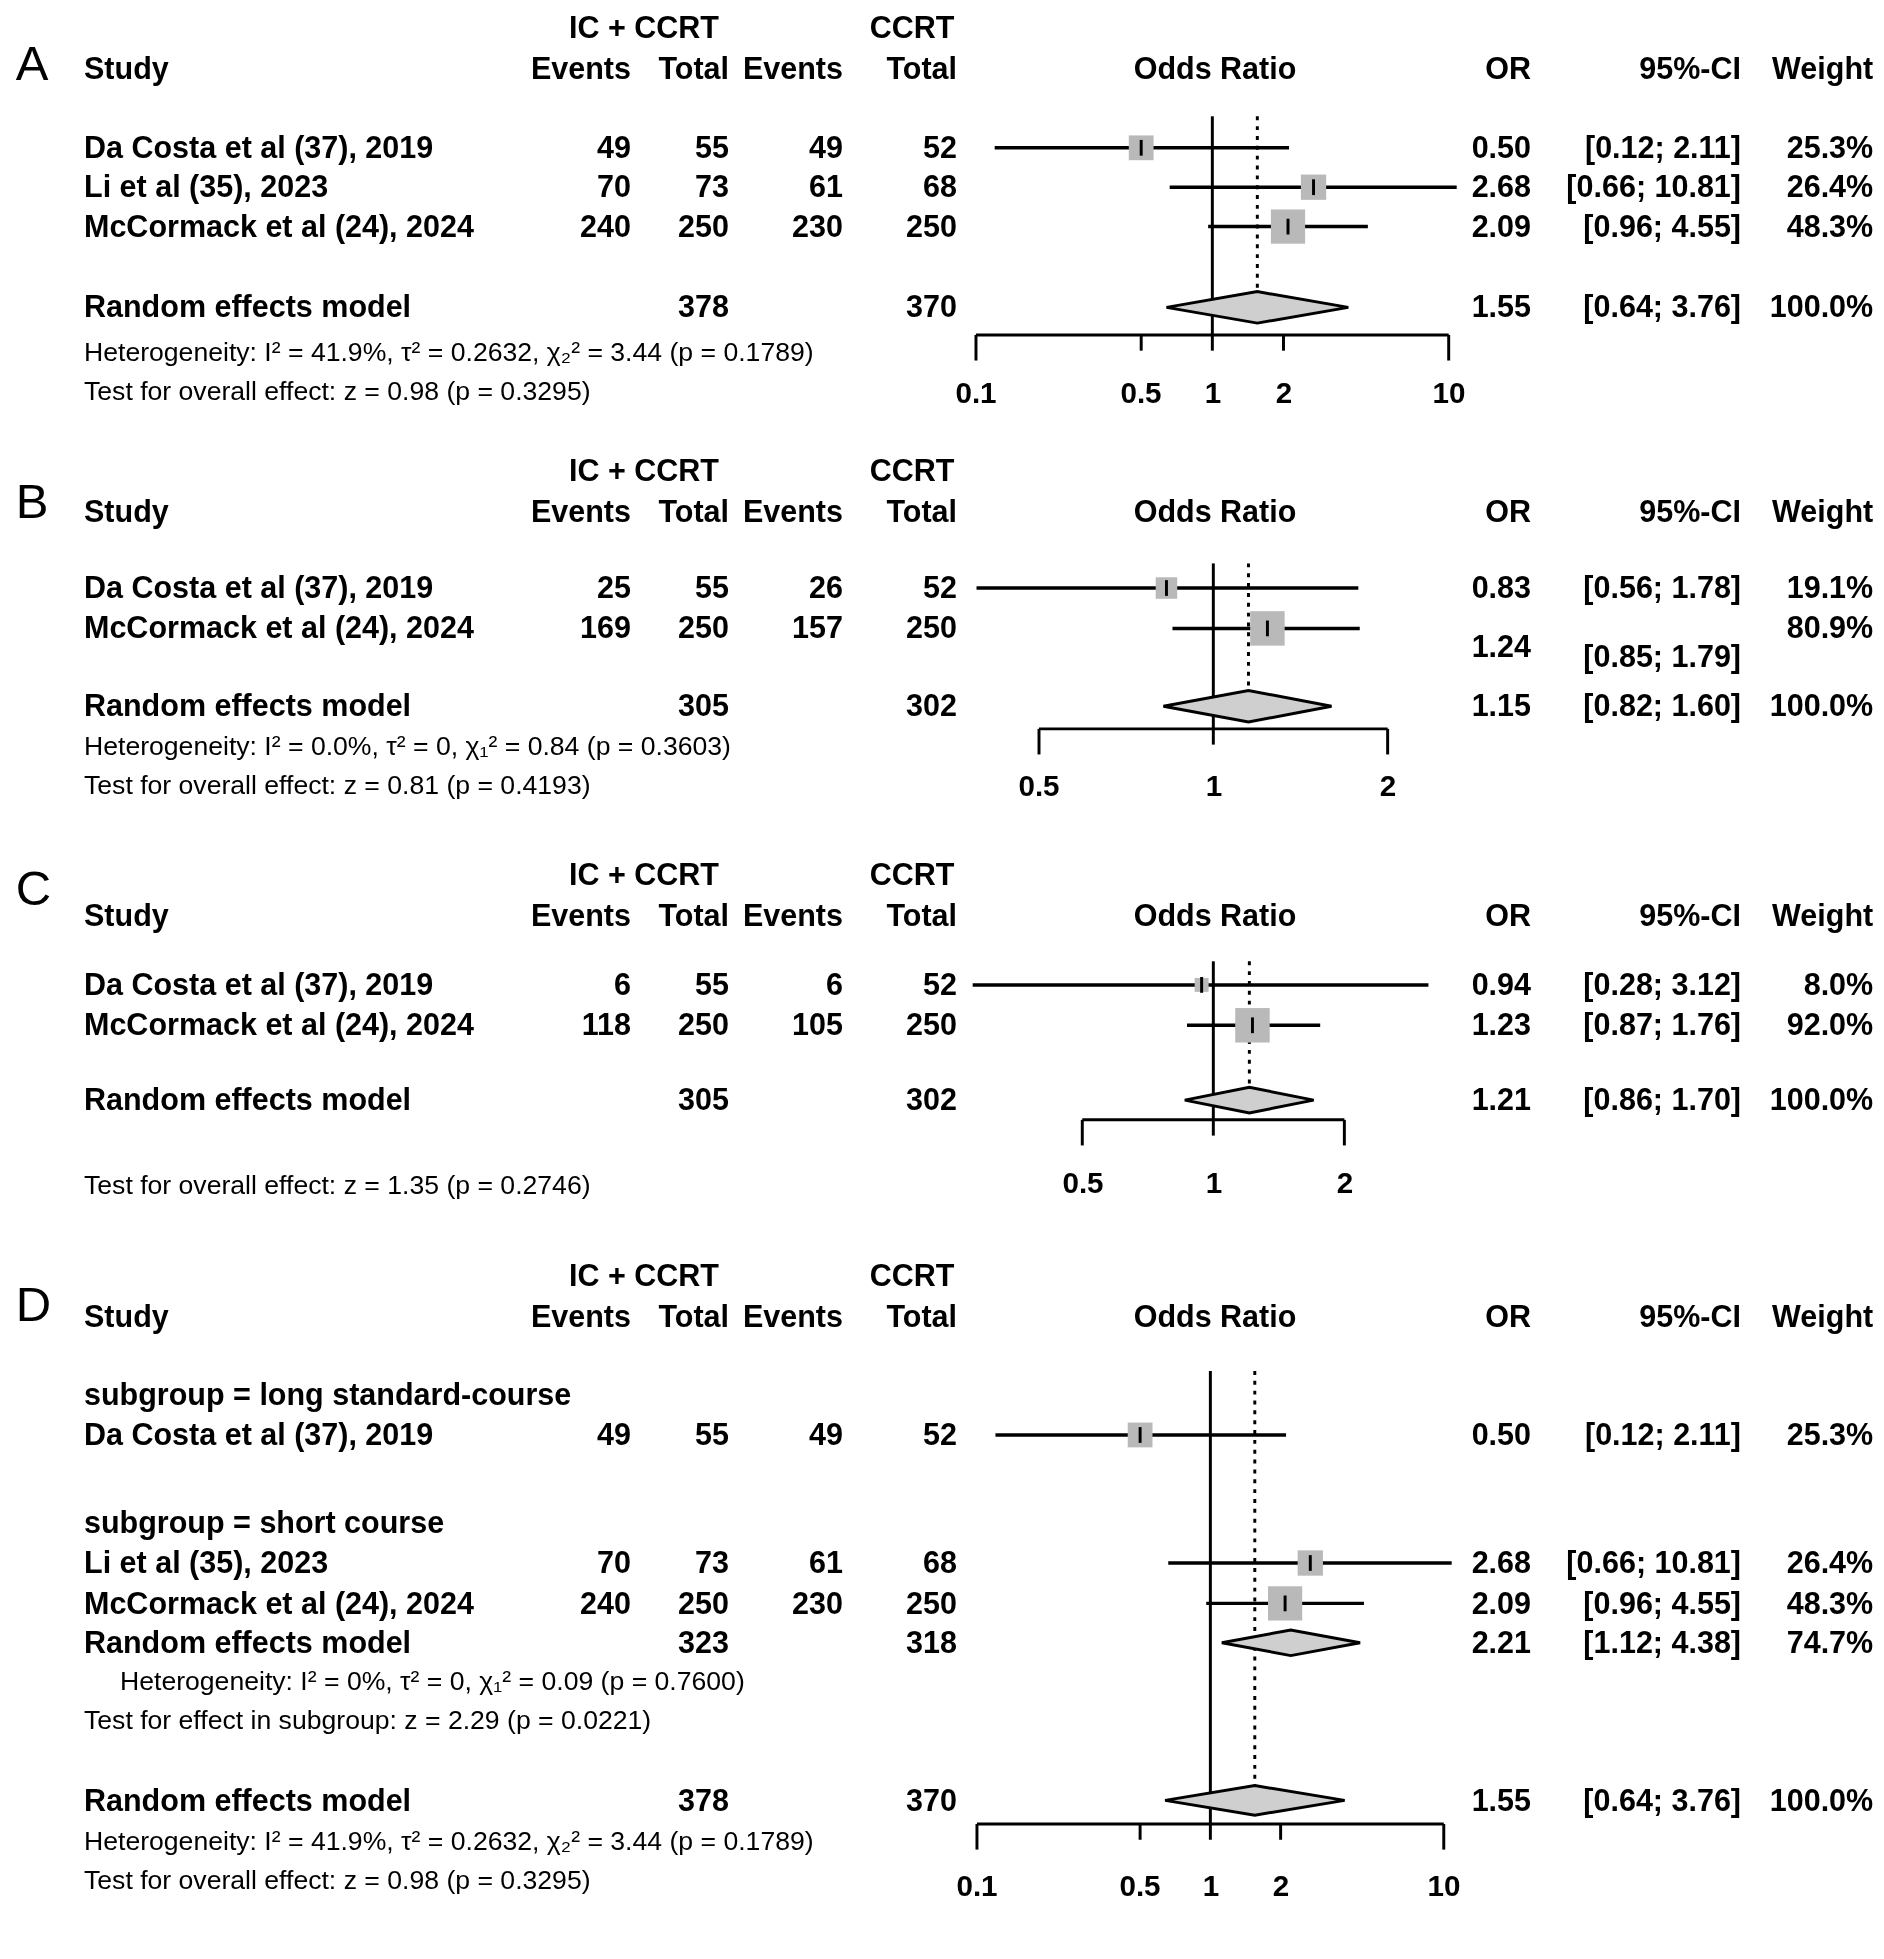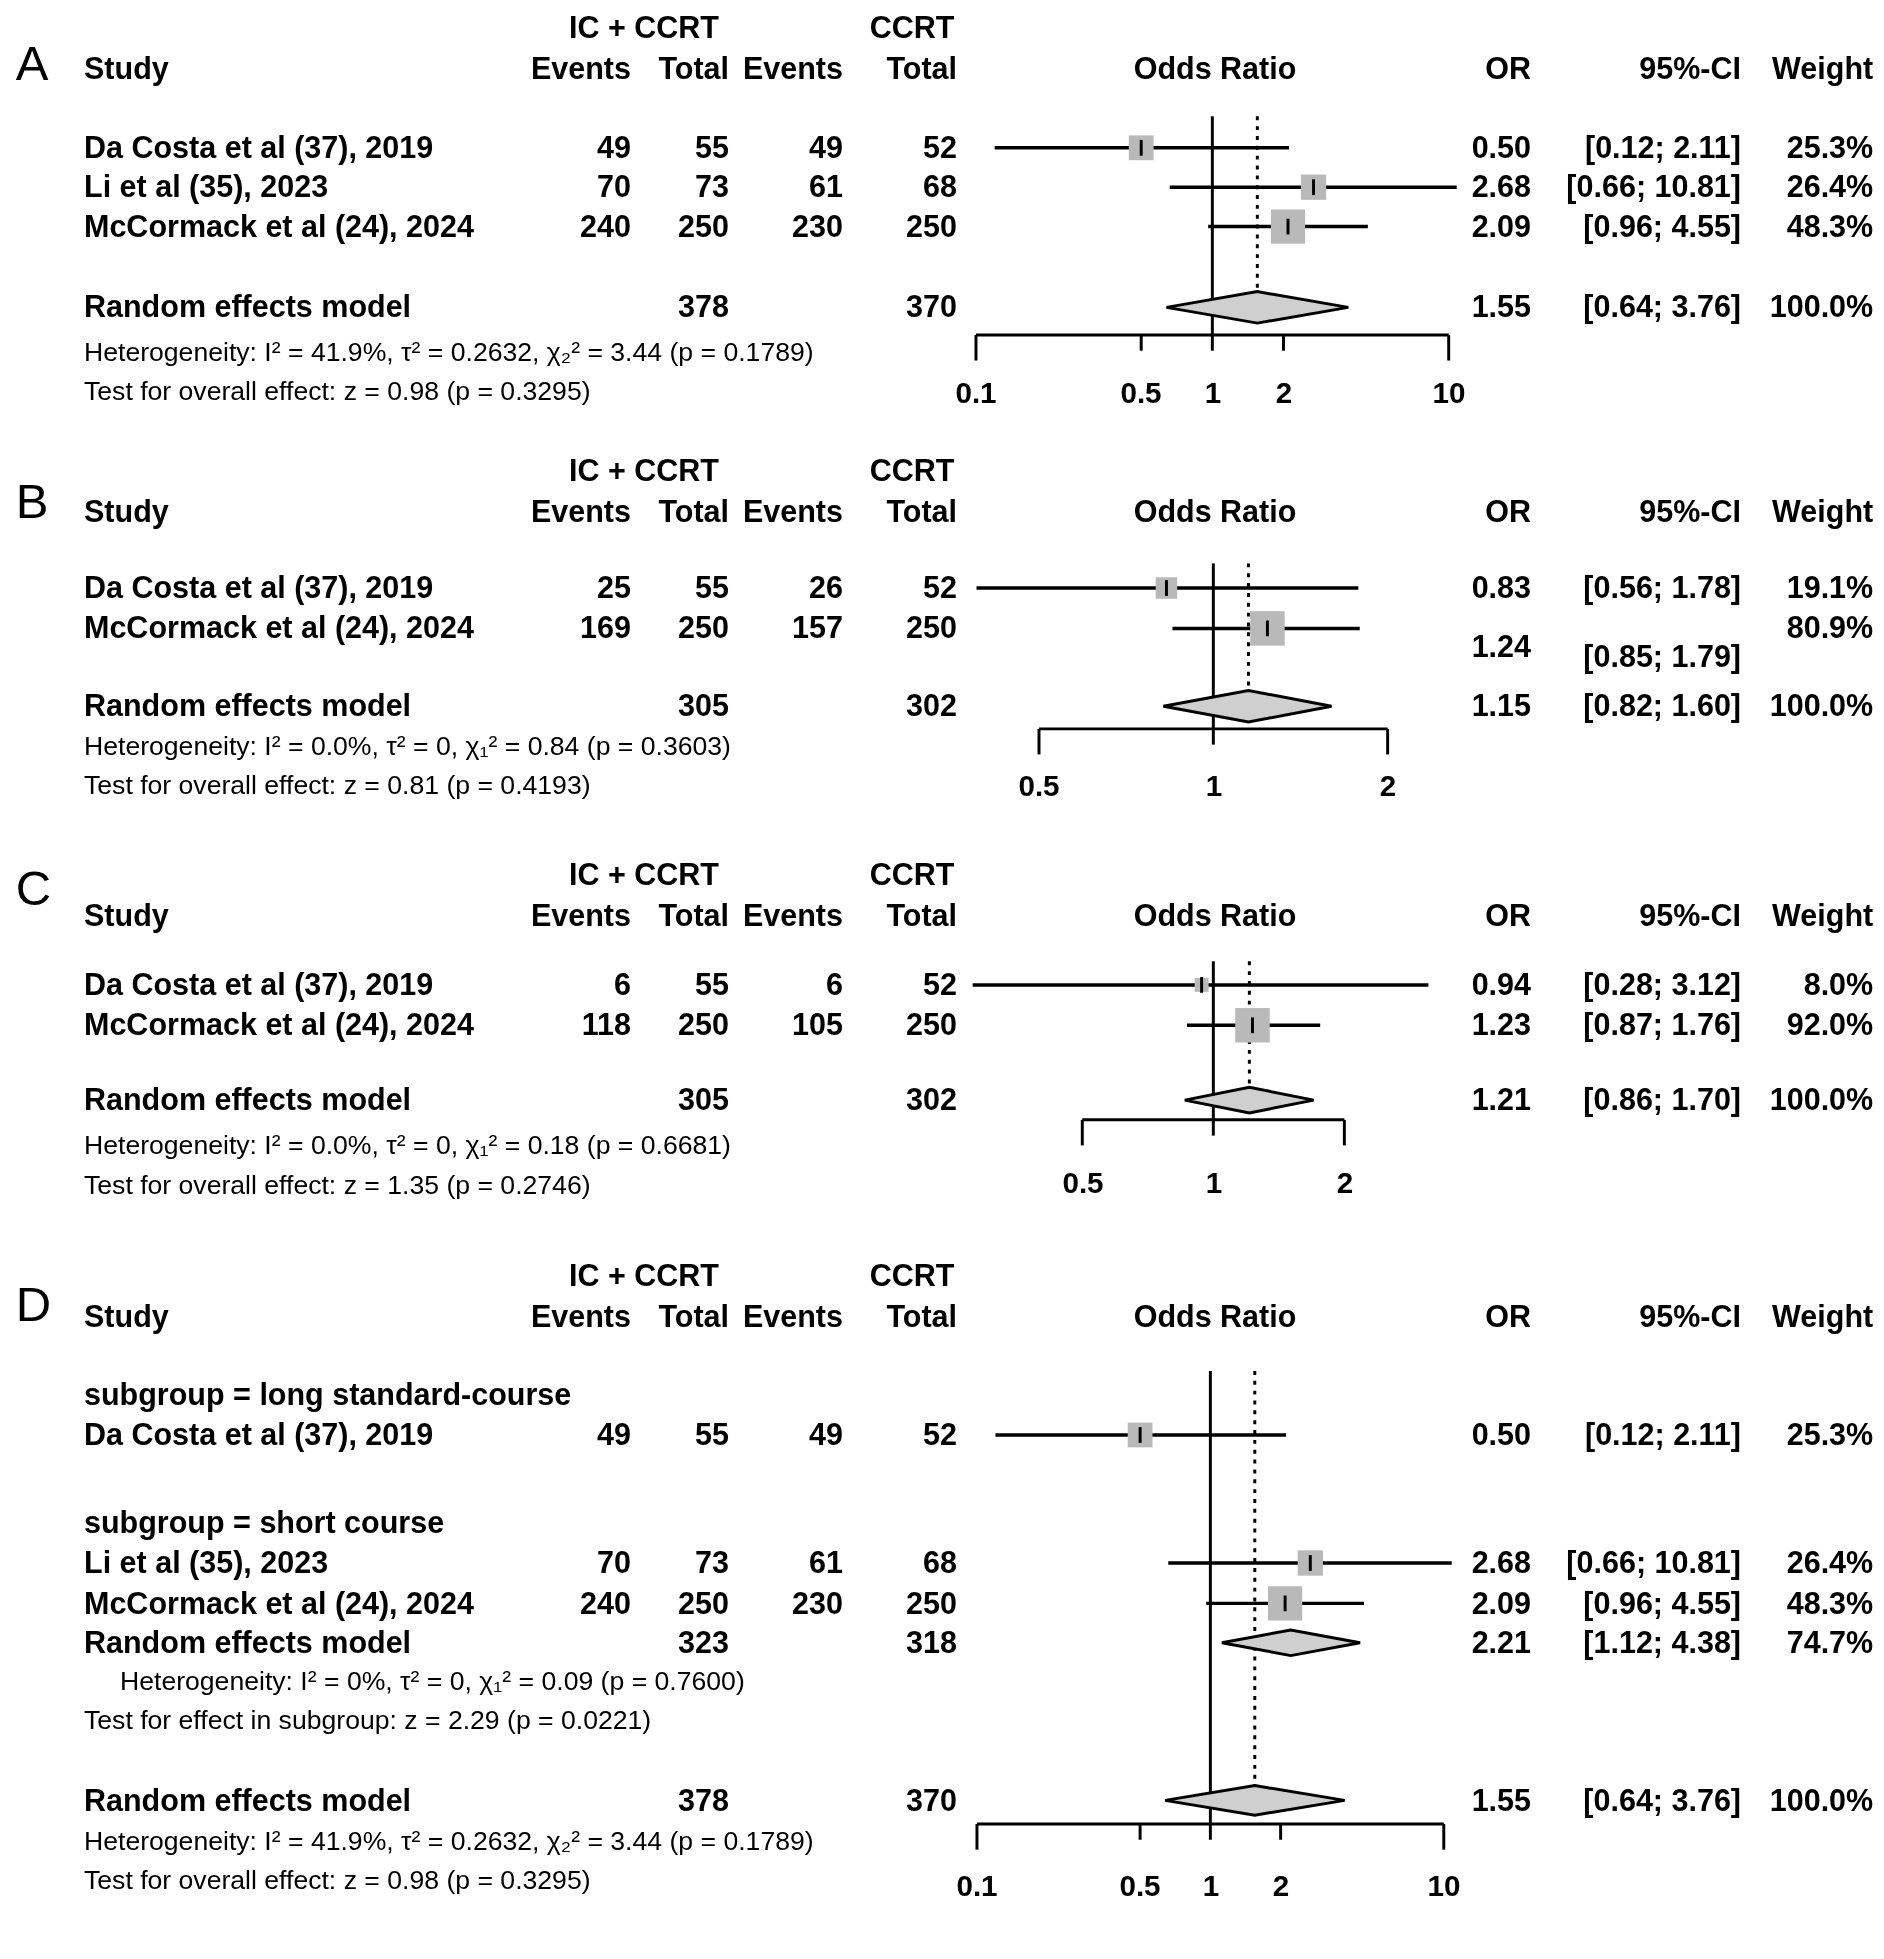--- a/index.html
+++ b/index.html
@@ -210,21 +210,20 @@
     <div class="t b" style="top: 1025px; right: 927px;">250</div>
     <div class="t b" style="top: 1025px; right: 353px;">1.23</div>
     <div class="t b" style="top: 1025px; right: 143px;">[0.87; 1.76]</div>
     <div class="t b" style="top: 1025px; right: 10.8px;">92.0%</div>
     <div class="t b" style="top: 1100px; left: 84px;">Random effects model</div>
     <div class="t b" style="top: 1100px; right: 1155px;">305</div>
     <div class="t b" style="top: 1100px; right: 927px;">302</div>
     <div class="t b" style="top: 1100px; right: 353px;">1.21</div>
     <div class="t b" style="top: 1100px; right: 143px;">[0.86; 1.70]</div>
     <div class="t b" style="top: 1100px; right: 10.8px;">100.0%</div>
-    <div class="t" style="top: 1146px; left: 84px;">Heterogeneity: I² = 0.0%, τ² = 0, χ₁² = 0.18 (p = 0.6681)</div>
     <div class="t" style="top: 1186px; left: 84px;">Test for overall effect: z = 1.35 (p = 0.2746)</div>
     <div class="t" style="font-size: 49px; top: 1305px; left: 15.8px;">D</div>
     <div class="t b c" style="top: 1276px; left: 644px;">IC + CCRT</div>
     <div class="t b c" style="top: 1276px; left: 912px;">CCRT</div>
     <div class="t b" style="top: 1317px; left: 84px;">Study</div>
     <div class="t b" style="top: 1317px; right: 1253px;">Events</div>
     <div class="t b" style="top: 1317px; right: 1155px;">Total</div>
     <div class="t b" style="top: 1317px; right: 1041px;">Events</div>
     <div class="t b" style="top: 1317px; right: 927px;">Total</div>
     <div class="t b c" style="top: 1317px; left: 1215px;">Odds Ratio</div>

